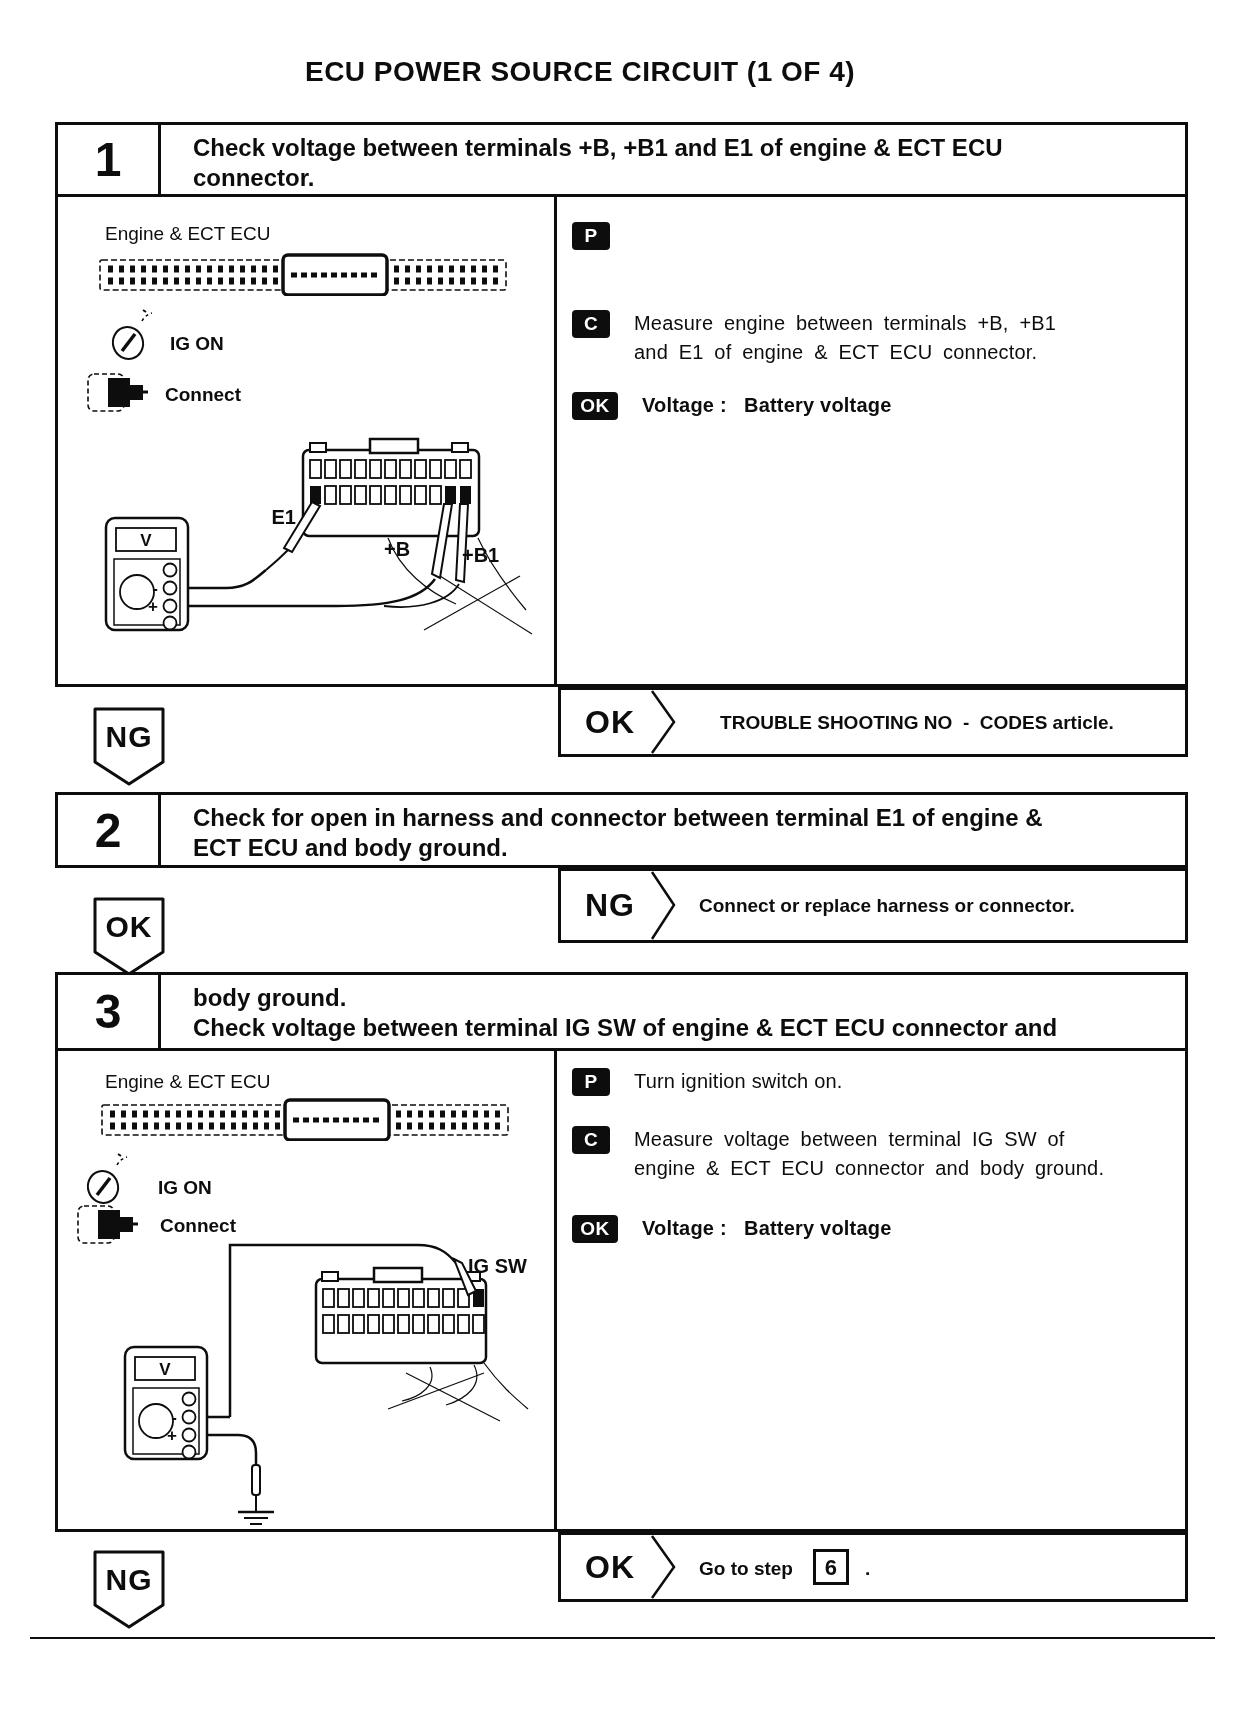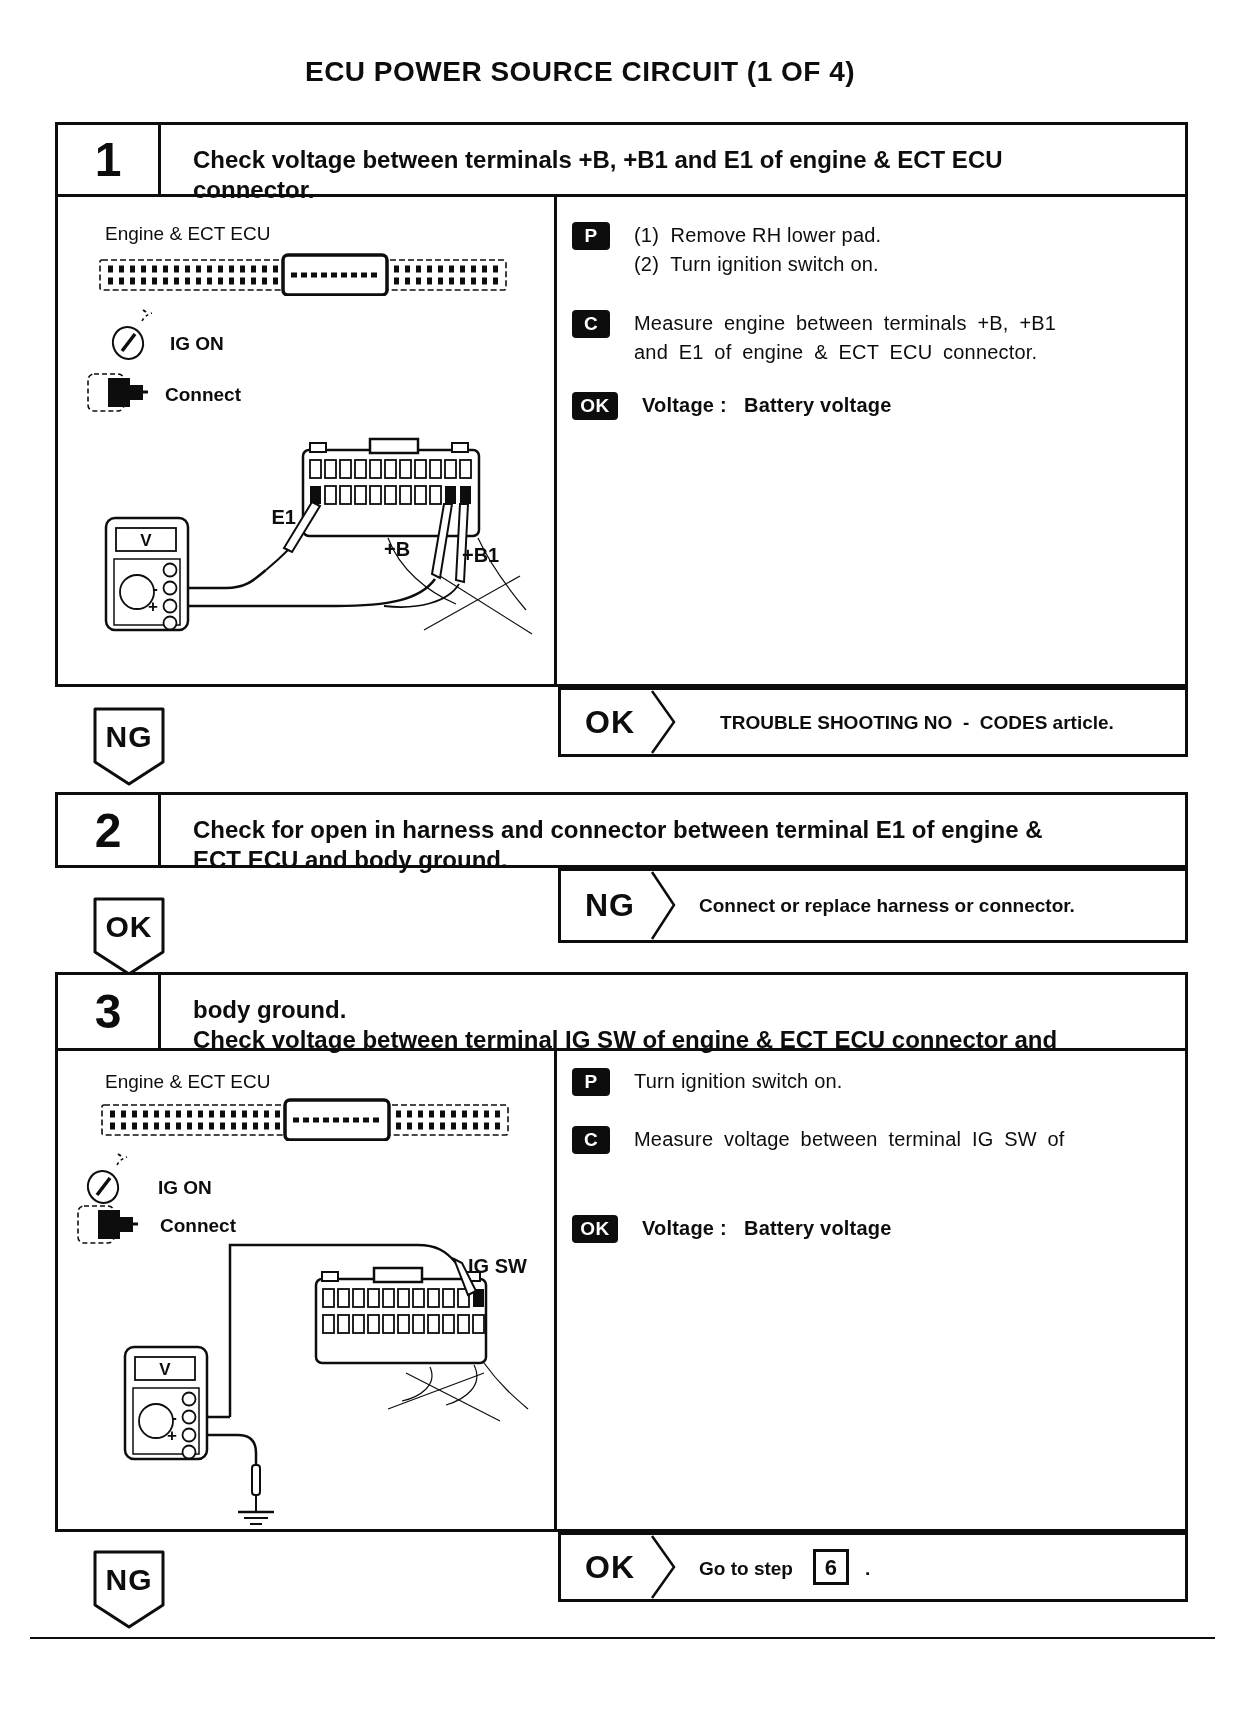--- a/index.html
+++ b/index.html
@@ -19,21 +19,21 @@
   }
 
   .box { position:absolute; left:55px; width:1133px; border:3px solid #0d0d0d; background:#fff; box-sizing:border-box; }
   .stephead { display:flex; align-items:stretch; border-bottom:3px solid #0d0d0d; height:72px; box-sizing:border-box; }
   .stephead.noline { border-bottom:none; }
   .stepnum {
     width:103px; flex:0 0 103px; border-right:3px solid #0d0d0d; box-sizing:border-box;
     display:flex; align-items:center; justify-content:center;
     font-size:48px; font-weight:bold;
   }
-  .steptitle { padding:20px 10px 0 32px; font-size:24px; font-weight:bold; line-height:30px; }
+  .steptitle { padding:8px 10px 0 32px; font-size:24px; font-weight:bold; line-height:30px; }
   .stepbody { position:relative;border-radius:22px; }
   .vdivider { position:absolute; left:496px; top:0; bottom:0; width:3px; background:#0d0d0d; }
 
   .lbl { position:absolute; font-size:19px; }
   .lbl.bold { font-weight:bold; }
 
   .prow { position:absolute; left:514px; display:flex; align-items:flex-start; gap:24px; }
   .badge {
     flex:0 0 auto; width:38px; height:28px; border-radius:4px; background:#0d0d0d; color:#fff;
     display:inline-flex; align-items:center; justify-content:center;
@@ -185,24 +185,20 @@
           <circle cx="82" cy="154" r="6.5" fill="#fff" class="ink" stroke-width="1.8"></circle>
           <circle cx="82" cy="172" r="6.5" fill="#fff" class="ink" stroke-width="1.8"></circle>
           <circle cx="82" cy="189" r="6.5" fill="#fff" class="ink" stroke-width="1.8"></circle>
           <text x="70" y="160" text-anchor="end" class="tlabel">-</text>
           <text x="70" y="178" text-anchor="end" class="tlabel">+</text>
         </g>
       </svg>
 
       <div class="prow" style="top:24px;">
         <span class="badge">P</span>
-        <div class="ptext">
-          <div class="pre">(1)  Remove RH lower pad.</div>
-          <div class="pre">(2)  Turn ignition switch on.</div>
-        </div>
       </div>
       <div class="prow" style="top:112px;">
         <span class="badge">C</span>
         <div class="ptext justify">
           <div class="pre">Measure engine between terminals +B, +B1</div>
           <div class="pre">and E1 of engine &amp; ECT ECU connector.</div>
         </div>
       </div>
       <div class="prow" style="top:194px;">
         <span class="badge wide">OK</span>
@@ -370,20 +366,21 @@
       </svg>
 
       <div class="prow" style="top:16px;">
         <span class="badge">P</span>
         <div class="ptext pre">Turn ignition switch on.</div>
       </div>
       <div class="prow" style="top:74px;">
         <span class="badge">C</span>
         <div class="ptext justify">
           <div class="pre">Measure voltage between terminal IG SW of</div>
+          <div class="pre">engine &amp; ECT ECU connector and body ground.</div>
         </div>
       </div>
       <div class="prow" style="top:163px;">
         <span class="badge wide">OK</span>
         <div class="ptext bold pre">Voltage :   Battery voltage</div>
       </div>
     </div>
   </section>
 
   <div class="strip" style="top:1532px;height:70px;">

